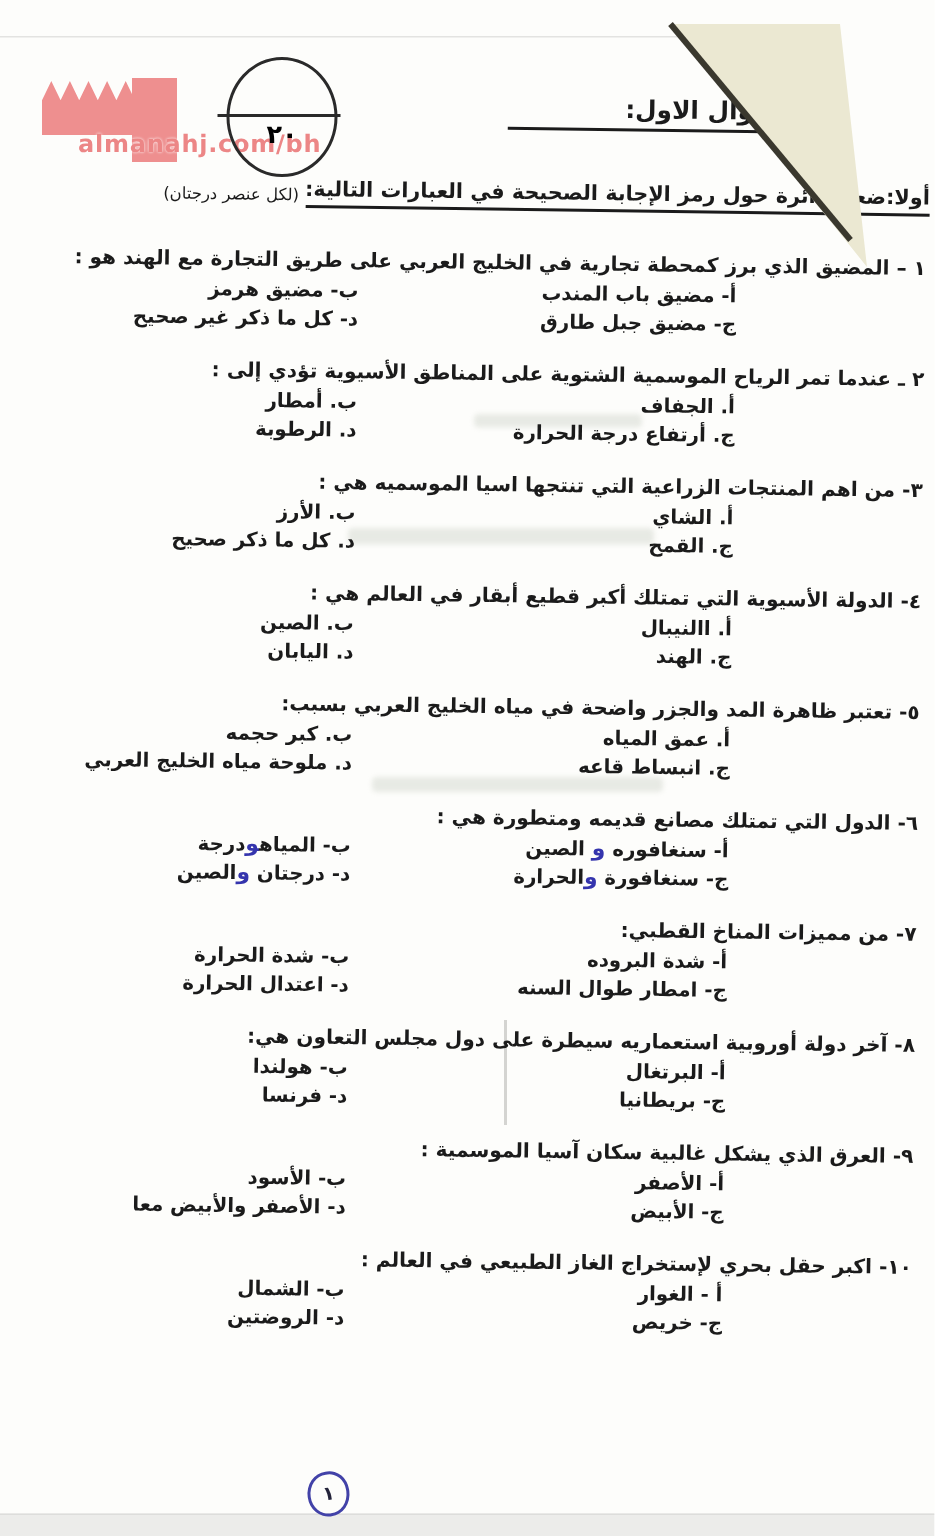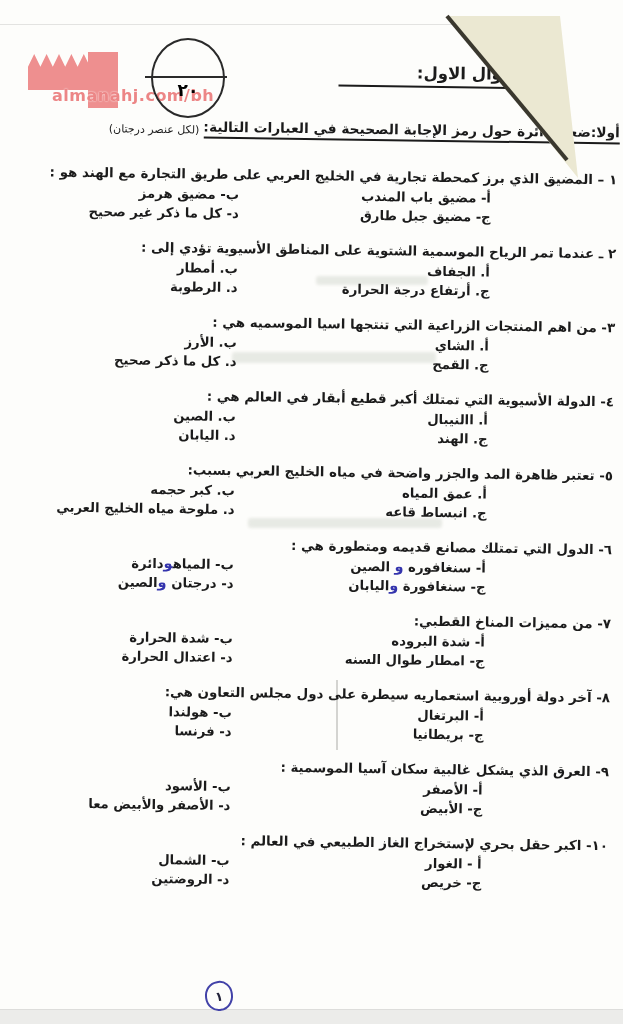--- a/index.html
+++ b/index.html
@@ -137,24 +137,24 @@
           </div>
           <div class="opt-row">
             <div class="opt-cell">ج. انبساط قاعه</div>
             <div class="opt-cell">د. ملوحة مياه الخليج العربي</div>
           </div>
         </div>
         <div class="question-block">
           <div class="q-stem">٦- الدول التي تمتلك مصانع قديمه ومتطورة هي :</div>
           <div class="opt-row">
             <div class="opt-cell"><span>أ- سنغافوره </span><span class="blue-ink">و</span><span> الصين</span></div>
-            <div class="opt-cell"><span>ب- المياه</span><span class="blue-ink">و</span><span>دائرة</span></div>
-          </div>
-          <div class="opt-row">
-            <div class="opt-cell"><span>ج- سنغافورة </span><span class="blue-ink">و</span><span>اليابان</span></div>
+            <div class="opt-cell"><span>ب- المياه</span><span class="blue-ink">و</span><span>درجة</span></div>
+          </div>
+          <div class="opt-row">
+            <div class="opt-cell"><span>ج- سنغافورة </span><span class="blue-ink">و</span><span>الحرارة</span></div>
             <div class="opt-cell"><span>د- درجتان </span><span class="blue-ink">و</span><span>الصين</span></div>
           </div>
         </div>
         <div class="question-block">
           <div class="q-stem">٧- من مميزات المناخ القطبي:</div>
           <div class="opt-row">
             <div class="opt-cell">أ- شدة البروده</div>
             <div class="opt-cell">ب- شدة الحرارة</div>
           </div>
           <div class="opt-row">

